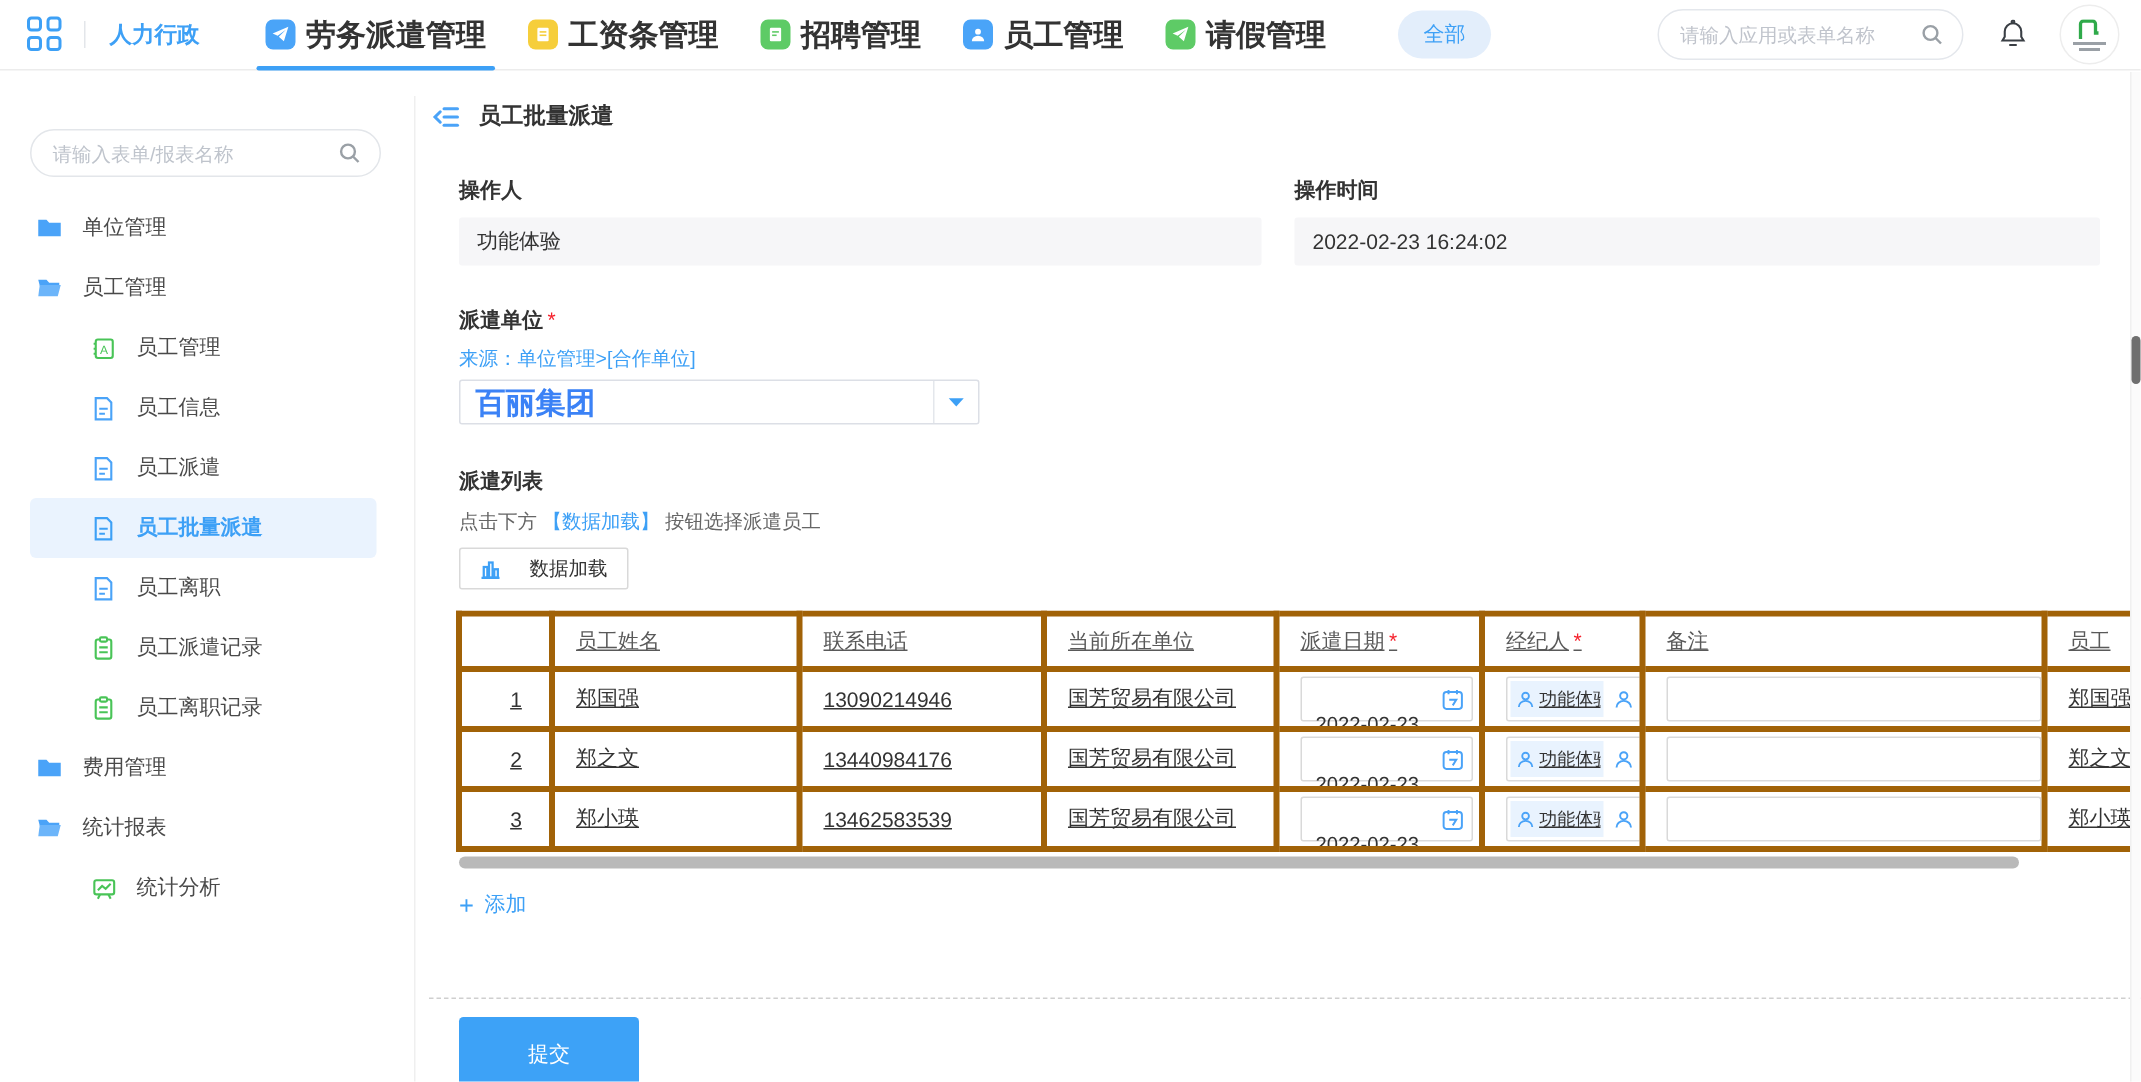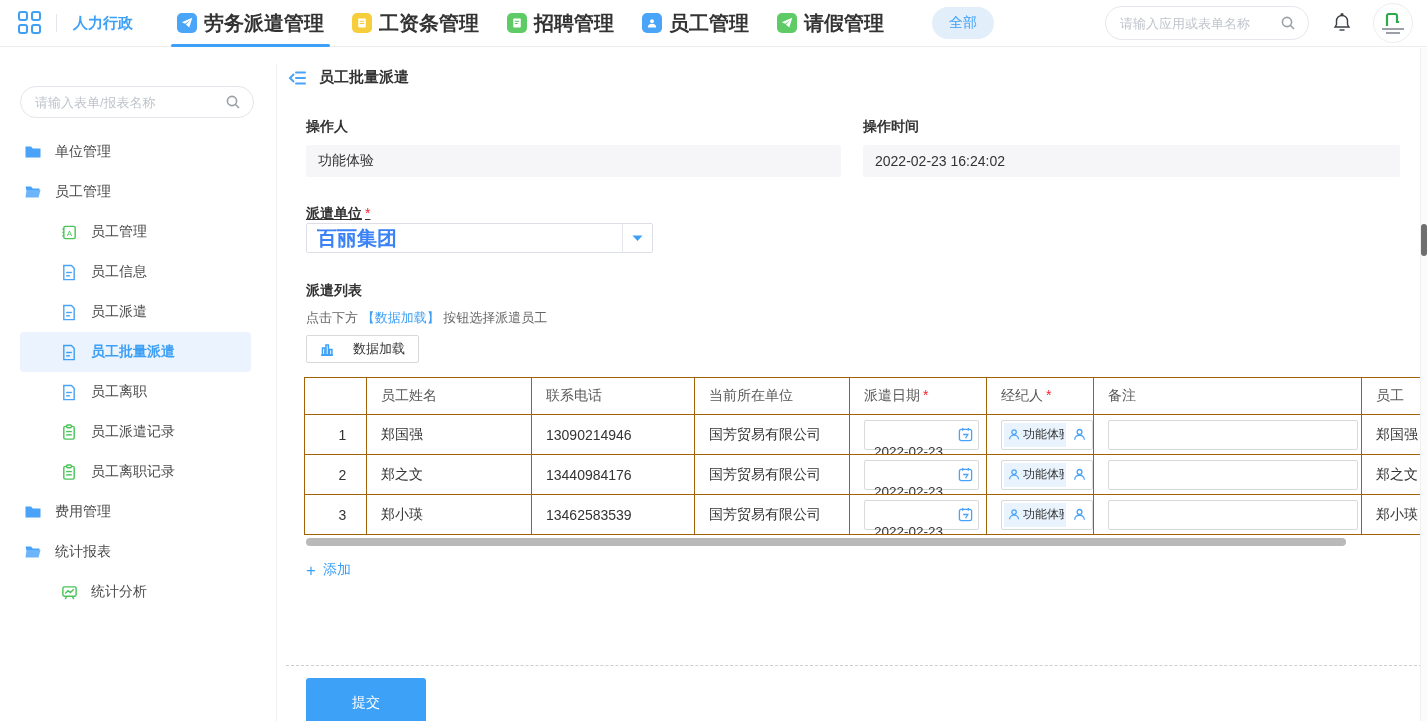--- a/index.html
+++ b/index.html
@@ -63,21 +63,21 @@
   .select .sel-caret { width:30px; border-left:1px solid #e4e7ec; display:flex; align-items:center; justify-content:center; }
 
   .list-title { font-size:14px; font-weight:bold; color:#333; margin-top:29px; }
   .hint { font-size:13px; color:#666; margin-top:9px; }
   .hint .hint-link { color:#3da0f6; cursor:pointer; }
   .load-btn { margin-top:8px; height:28px; border:1px solid #d9d9d9; border-radius:2px; background:#fff;
     display:inline-flex; align-items:center; padding:0 13px; font-size:13px; color:#333; cursor:pointer; gap:19px; font-family:inherit; }
 
   .table-wrap { margin-top:14px; margin-left:-2px; width:1122px; overflow:hidden; }
   table.grid { border-collapse:collapse; table-layout:fixed; width:1215px; font-size:14px; }
-  table.grid th, table.grid td { border:1px solid #a16207; overflow:hidden; white-space:nowrap; }
+  table.grid th, table.grid td { border:4px solid #a16207; overflow:hidden; white-space:nowrap;text-decoration:underline; }
   table.grid th { height:37px; font-weight:normal; color:#595959; text-align:left; padding:0 0 0 14px; background:#fff; }
   table.grid td { height:40px; color:#333; padding:0 0 0 14px; }
   td.idx, th.idx { text-align:center; padding:0; color:#666; }
   td.ctl { padding:0 0 0 12px; }
   .date-ctl { width:115px; height:30px; border:1px solid #d9d9d9; border-radius:2px; display:flex; align-items:center; cursor:pointer; background:#fff; }
   .date-ctl .d-val { flex:1; padding-left:9px; font-size:13.5px; color:#333;margin-top:33px; }
   .date-ctl .d-ic { width:26px; display:flex; justify-content:center; }
   .broker-ctl { width:92px; height:30px; border:1px solid #d9d9d9; border-radius:2px; display:flex; align-items:center; overflow:hidden; background:#fff; cursor:pointer; }
   .broker-tag { height:24px; margin-left:2px; background:#e9f3fe; display:flex; align-items:center; padding:0 2px 0 4px; gap:3px; flex:none; width:62px; overflow:hidden; }
   .broker-tag .b-name { font-size:12px; color:#333; white-space:nowrap; overflow:hidden; width:44px; }
@@ -329,23 +329,24 @@
       <div class="f-label">操作人</div>
       <div class="ro-field">功能体验</div>
     </div>
     <div class="form-col right">
       <div class="f-label">操作时间</div>
       <div class="ro-field">2022-02-23 16:24:02</div>
     </div>
   </div>
 
   <div class="unit-block">
-    <div class="f-label" style="margin-bottom:0;text-decoration:underline;">
+    <div class="f-label" style="margin-bottom:0;">
       <span>派遣单位</span><span class="req">*</span>
     </div>
+    <div class="source-line">来源：单位管理&gt;[合作单位]</div>
     <div class="select">
       <span class="sel-val">百丽集团</span>
       <span class="sel-caret">
         <svg width="11" height="7" viewBox="0 0 11 7">
             <path d="M0.5 0.5 L5.5 6 L10.5 0.5 Z" fill="#3da0f6"></path>
           </svg>
       </span>
     </div>
   </div>
 

